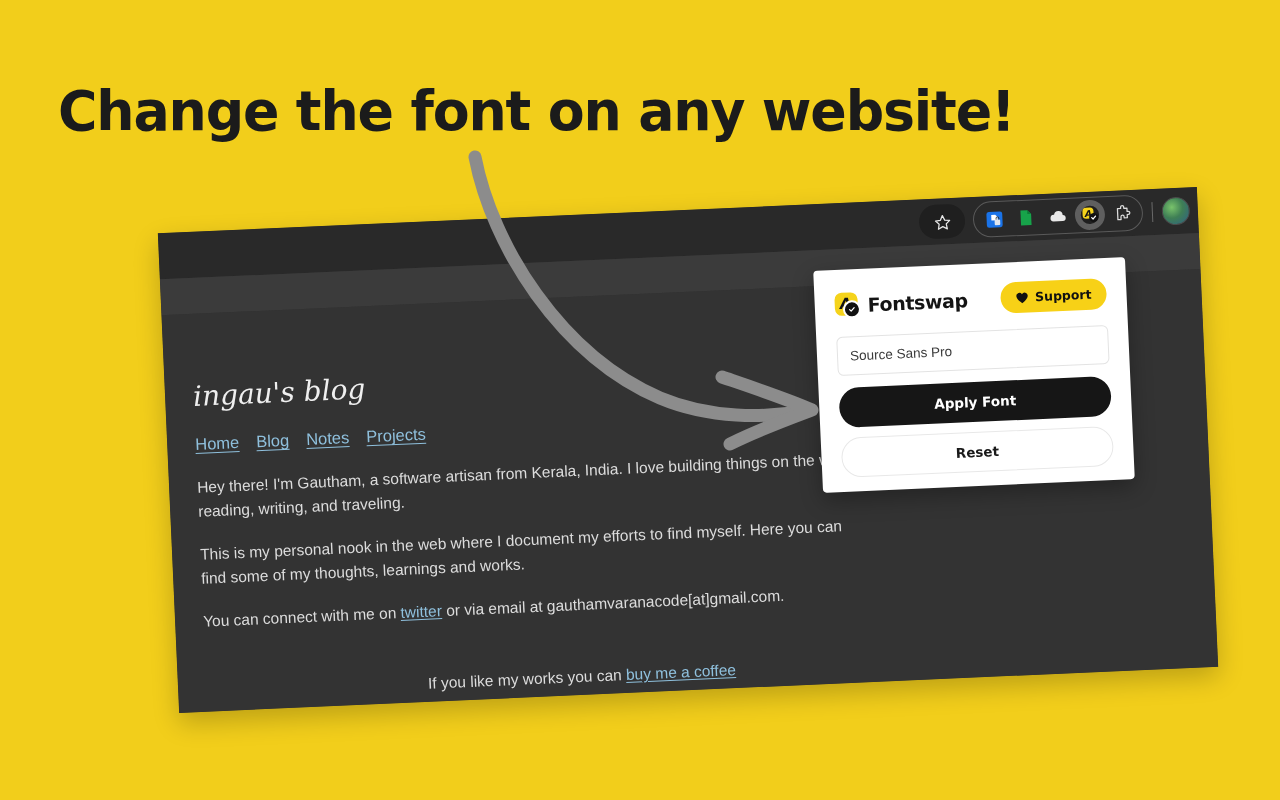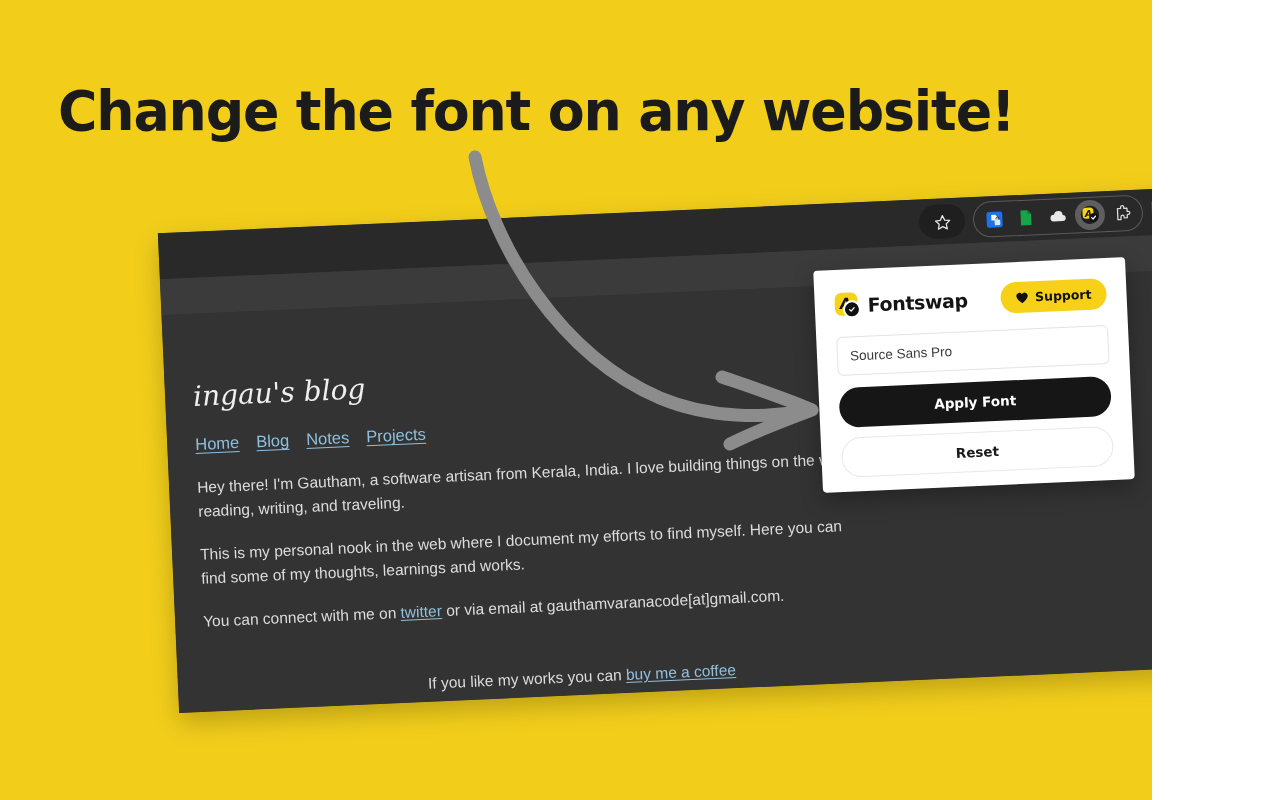--- a/index.html
+++ b/index.html
@@ -3,21 +3,21 @@
 <meta charset="utf-8">
 <style>
   html, body {
     margin: 0; padding: 0;
     width: 1280px; height: 800px;
     overflow: hidden;
     font-family: "Liberation Sans", sans-serif;
   }
   #stage {
     position: relative;
-    width: 1152px; height: 800px;
+    width: 1280px; height: 800px;
     background: #F2CE1B;
     overflow: hidden;
   }
 
   
   #headline {
     position: absolute;
     left: 58px; top: 78px;
     font-family: "DejaVu Sans", sans-serif;
     font-weight: bold;

